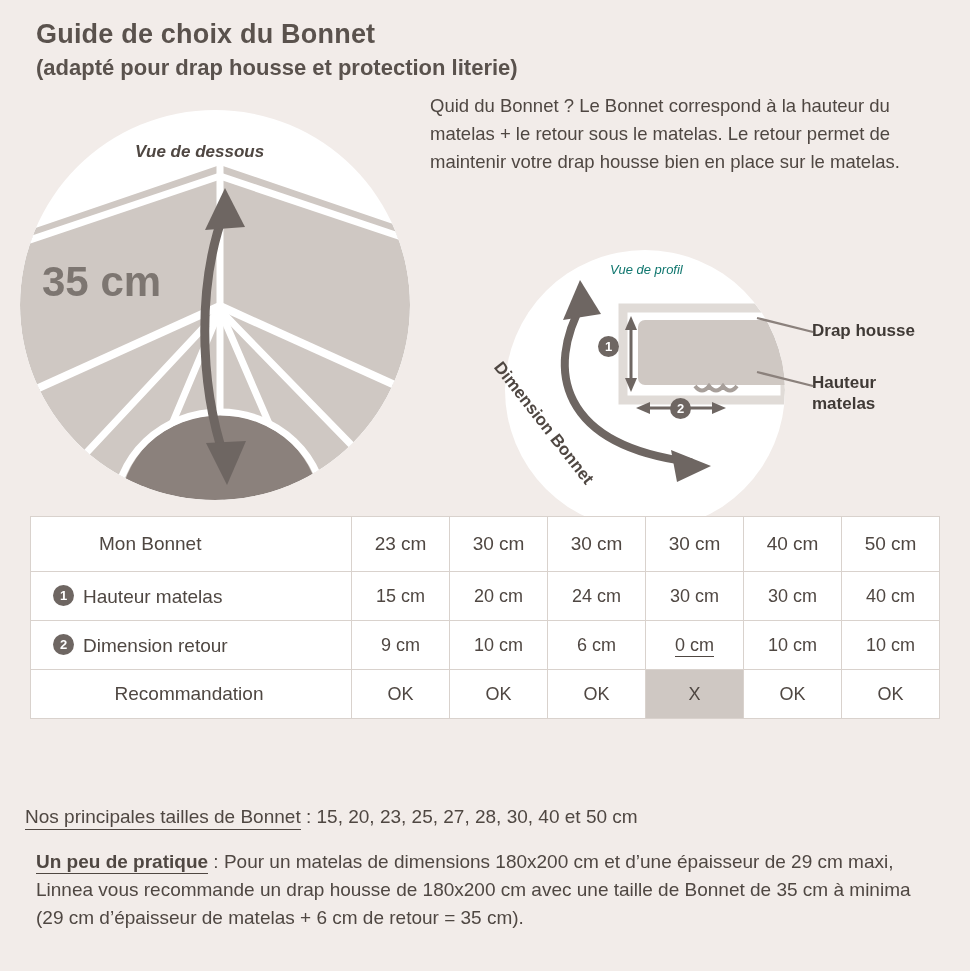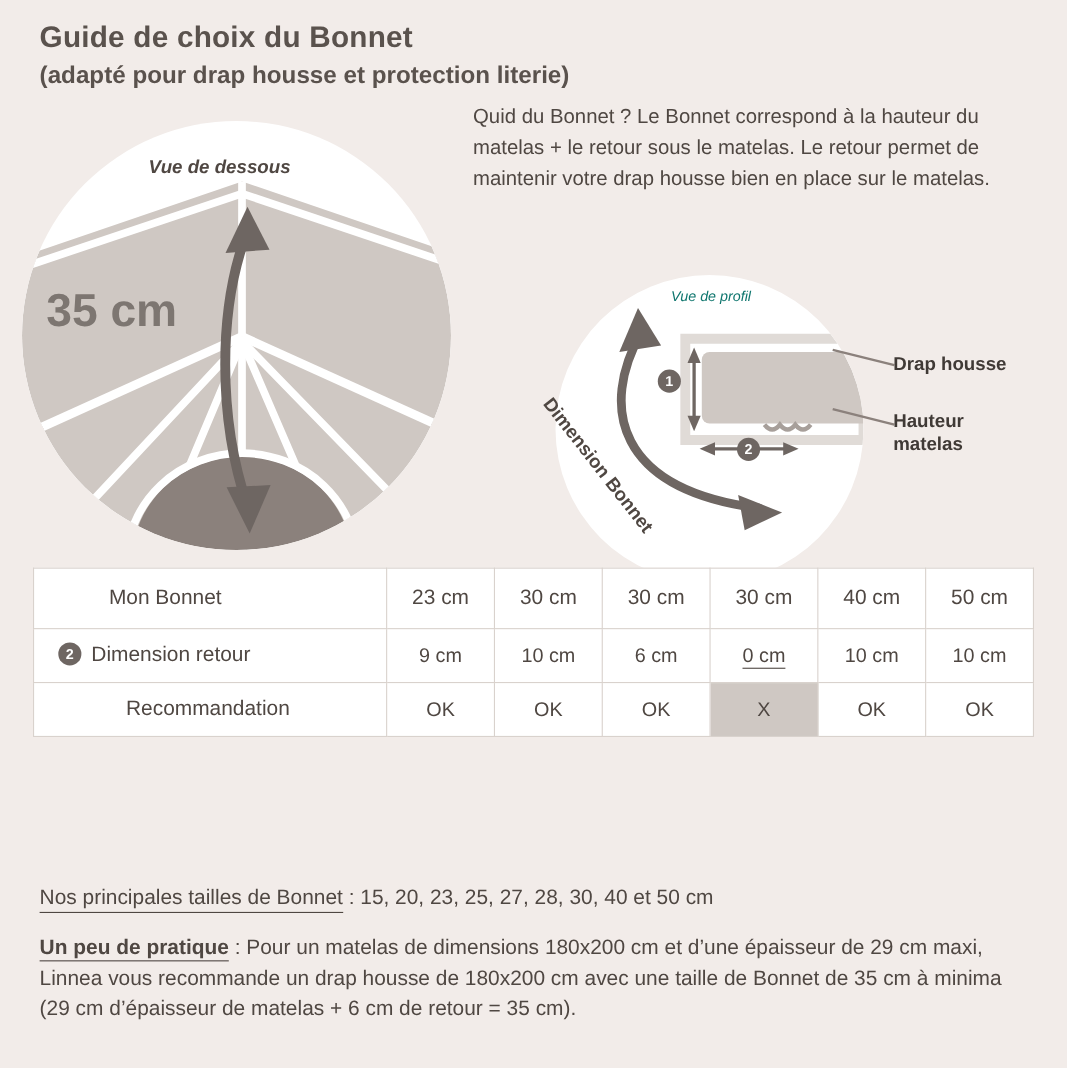--- a/index.html
+++ b/index.html
@@ -203,21 +203,21 @@
     left: 34px;
     top: 738px;
     width: 910px;
     font-size: 17px;
     line-height: 1.5;
     color: #4f4742;
   }
   .note-line { white-space: nowrap; }
   .tailles {
     position: absolute;
-    left: 36px;
+    left: 25px;
     top: 806px;
     width: 910px;
     font-size: 19px;
     color: #4f4742;
   }
   .tailles .u {
     border-bottom: 1.3px solid #4f4742;
     padding-bottom: 2px;
   }
   .pratique {
@@ -349,20 +349,31 @@
     <table class="bonnet">
       <tbody>
           <tr class="head">
         <td class="rowlabel">Mon Bonnet</td>
         <td>23 cm</td>
         <td>30 cm</td>
         <td>30 cm</td>
         <td>30 cm</td>
         <td>40 cm</td>
         <td>50 cm</td>
+      </tr>
+      <tr>
+        <td class="rowlabel">
+          <span class="badge">1</span><span class="lbl-txt">Hauteur matelas</span>
+        </td>
+        <td>15 cm</td>
+        <td>20 cm</td>
+        <td>24 cm</td>
+        <td>30 cm</td>
+        <td>30 cm</td>
+        <td>40 cm</td>
       </tr>
       <tr>
         <td class="rowlabel">
           <span class="badge">2</span><span class="lbl-txt">Dimension retour</span>
         </td>
         <td>9 cm</td>
         <td>10 cm</td>
         <td>6 cm</td>
         <td><span class="underline-val">0 cm</span></td>
         <td>10 cm</td>

